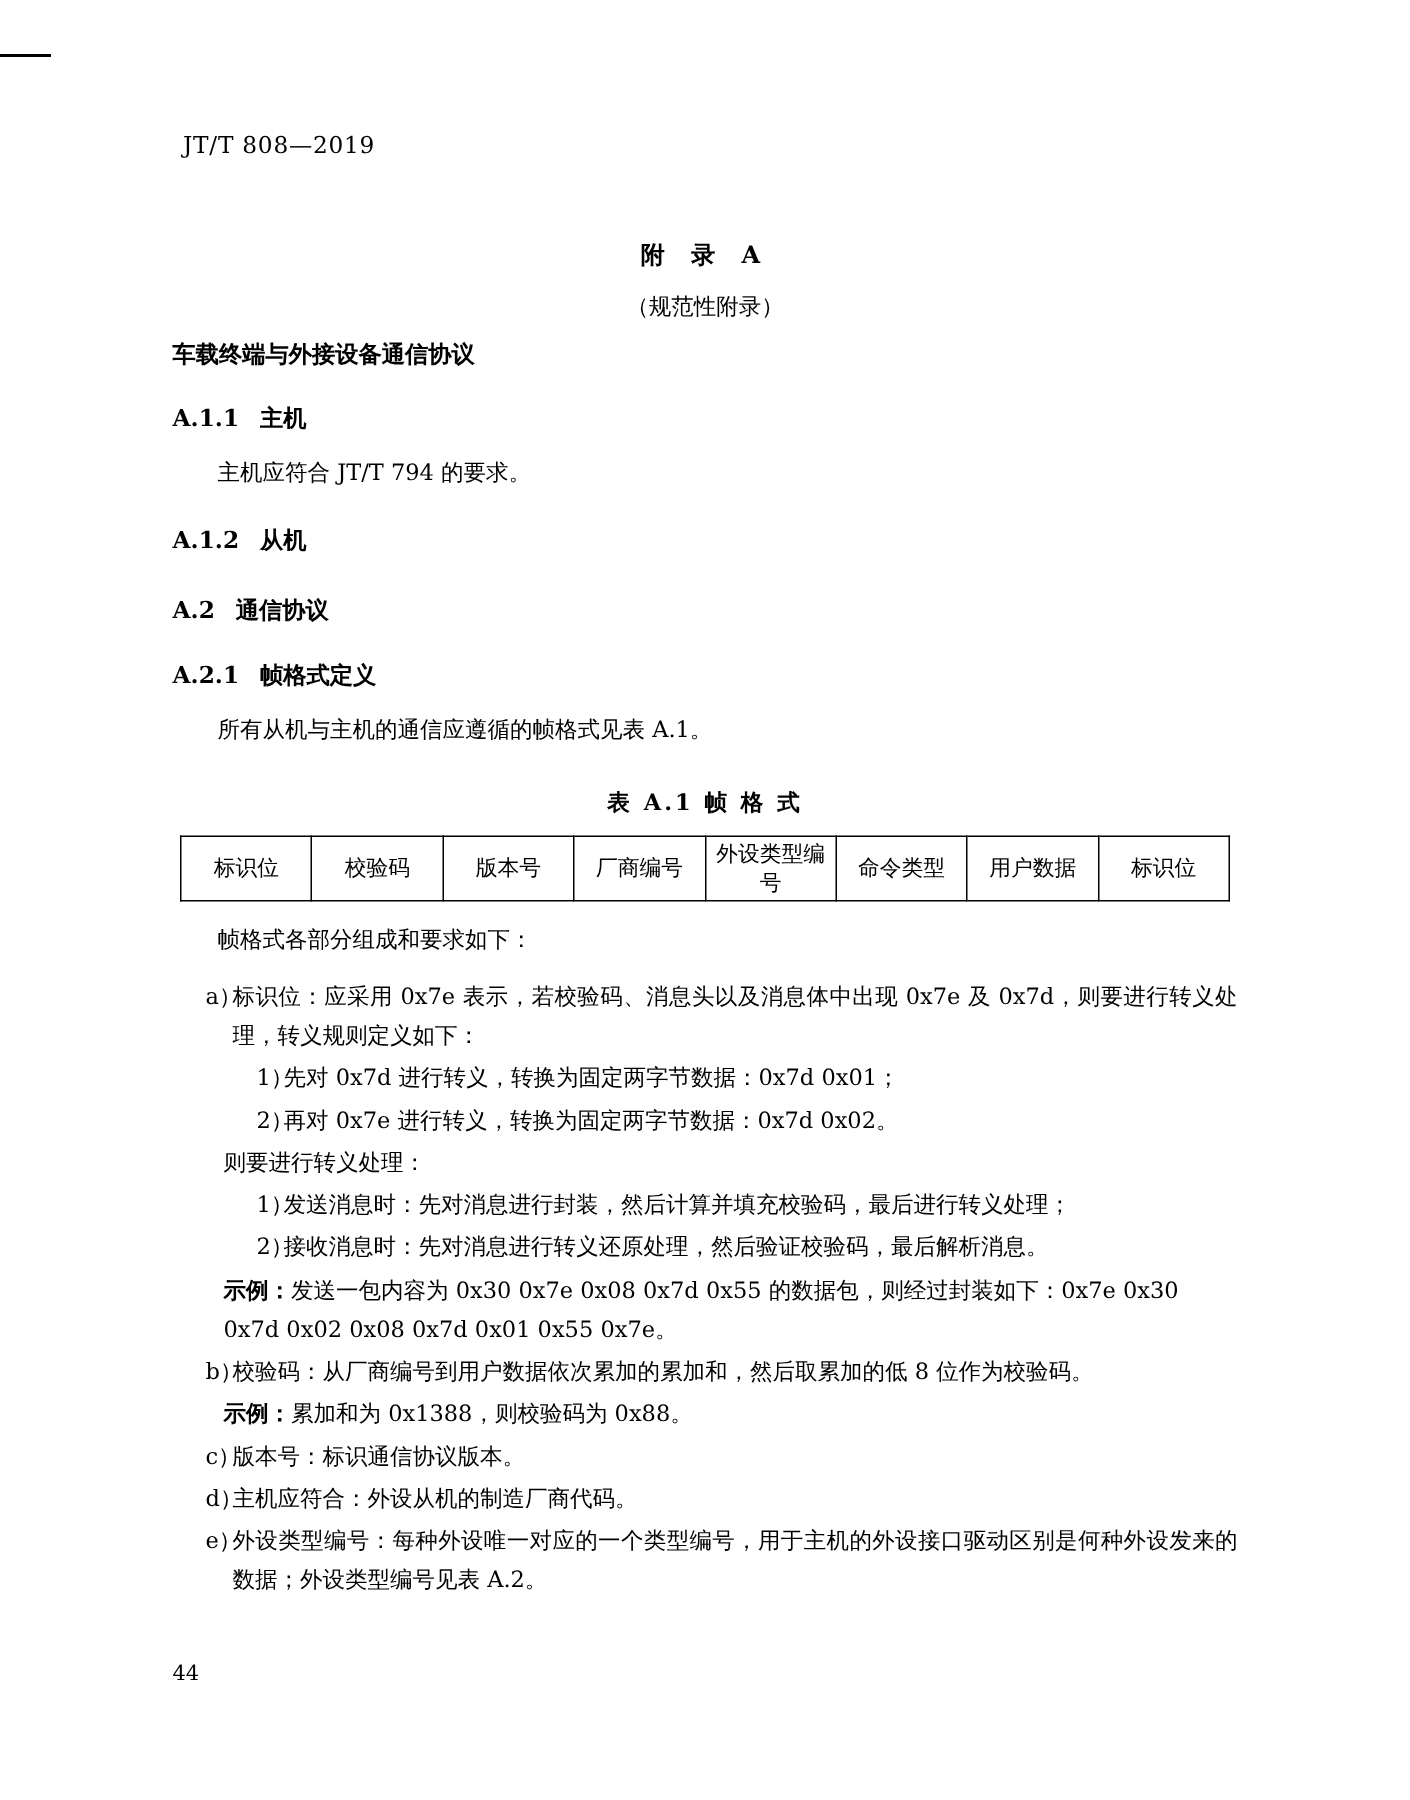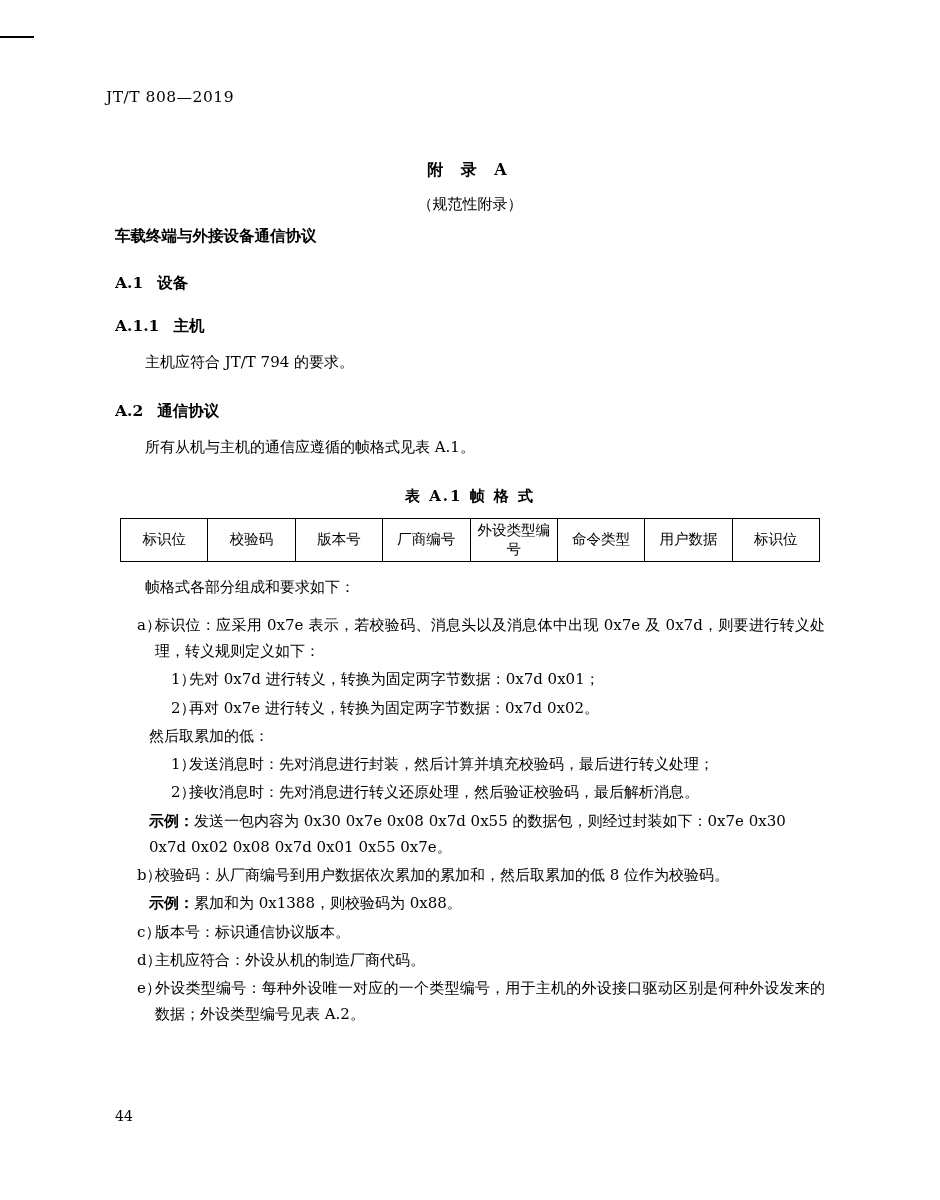--- a/index.html
+++ b/index.html
@@ -25,21 +25,21 @@
   .header-rule {
     position: absolute;
     left: 0;
     top: 36px;
     width: 34px;
     height: 2px;
     background: #000;
   }
   .running-head {
     position: absolute;
-    left: 106px;
+    left: 122px;
     top: 88px;
     font-size: 15.5px;
     letter-spacing: 0.5px;
     font-family: "DejaVu Serif", "Liberation Serif", serif;
   }
   .content {
     position: absolute;
     left: 115px;
     top: 150px;
     width: 710px;
@@ -161,34 +161,37 @@
   <div class="header-rule"></div>
 
   <div class="running-head">JT/T 808—2019</div>
 
   <div class="content">
 
     <div class="annex-title">附 录 A</div>
     <div class="annex-sub">（规范性附录）</div>
     <div class="annex-name">车载终端与外接设备通信协议</div>
 
-    <h2 class="clause">
-      <span class="num">A.1</span><span>设备</span>
-    </h2>
 
     <h3 class="clause">
       <span class="num">A.1.1</span><span>主机</span>
     </h3>
     <p class="body">主机应符合 JT/T 794 的要求。</p>
 
+    <h3 class="clause">
+      <span class="num">A.1.2</span><span>从机</span>
+    </h3>
 
     <h2 class="clause">
       <span class="num">A.2</span><span>通信协议</span>
     </h2>
 
+    <h3 class="clause">
+      <span class="num">A.2.1</span><span>帧格式定义</span>
+    </h3>
     <p class="body">所有从机与主机的通信应遵循的帧格式见表 A.1。</p>
 
     <div class="table-caption">表 A.1   帧  格  式</div>
 
     <table class="frame">
       <tbody>
           <tr class="row-head">
         <td>标识位</td>
         <td>校验码</td>
         <td>版本号</td>
@@ -213,21 +216,21 @@
       <div class="li lvl2">
         <span class="marker">1）</span>
         <span class="txt">先对 0x7d 进行转义，转换为固定两字节数据：0x7d 0x01；</span>
       </div>
 
       <div class="li lvl2">
         <span class="marker">2）</span>
         <span class="txt">再对 0x7e 进行转义，转换为固定两字节数据：0x7d 0x02。</span>
       </div>
 
-      <div class="plain-line">然后取累加的低：</div>
+      <div class="plain-line">则要进行转义处理：</div>
 
       <div class="li lvl2">
         <span class="marker">1）</span>
         <span class="txt">发送消息时：先对消息进行封装，然后计算并填充校验码，最后进行转义处理；</span>
       </div>
 
       <div class="li lvl2">
         <span class="marker">2）</span>
         <span class="txt">接收消息时：先对消息进行转义还原处理，然后验证校验码，最后解析消息。</span>
       </div>

